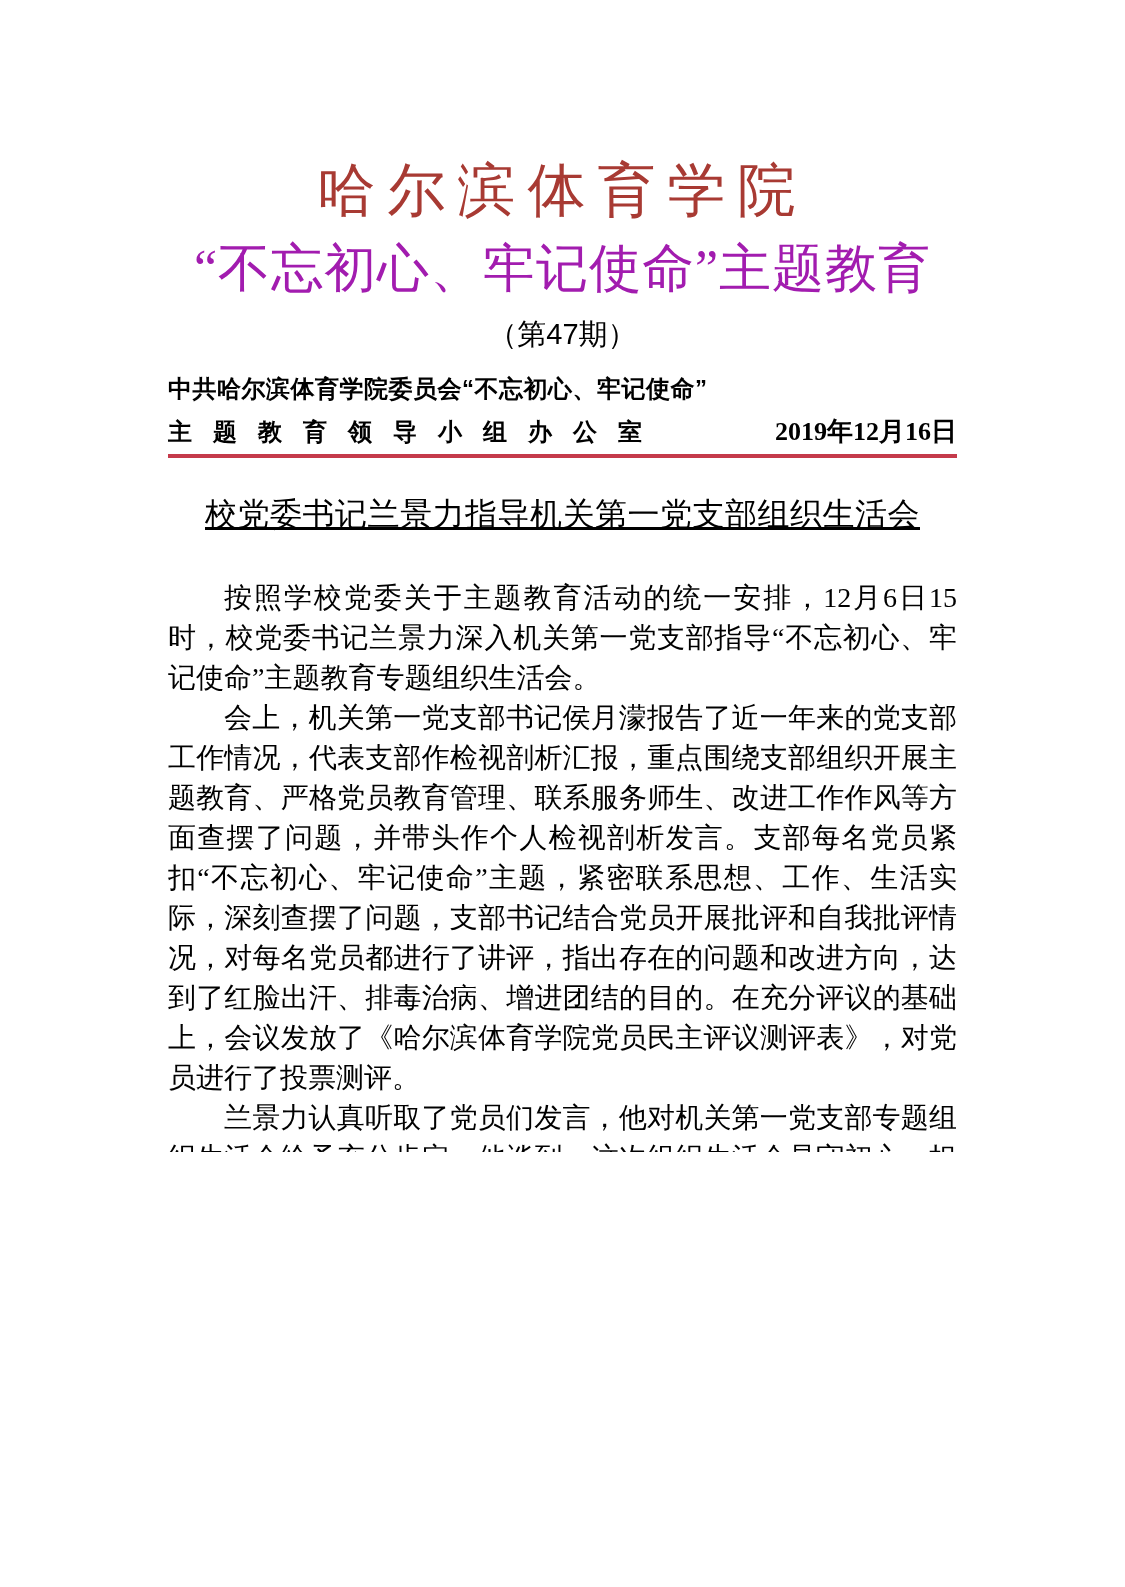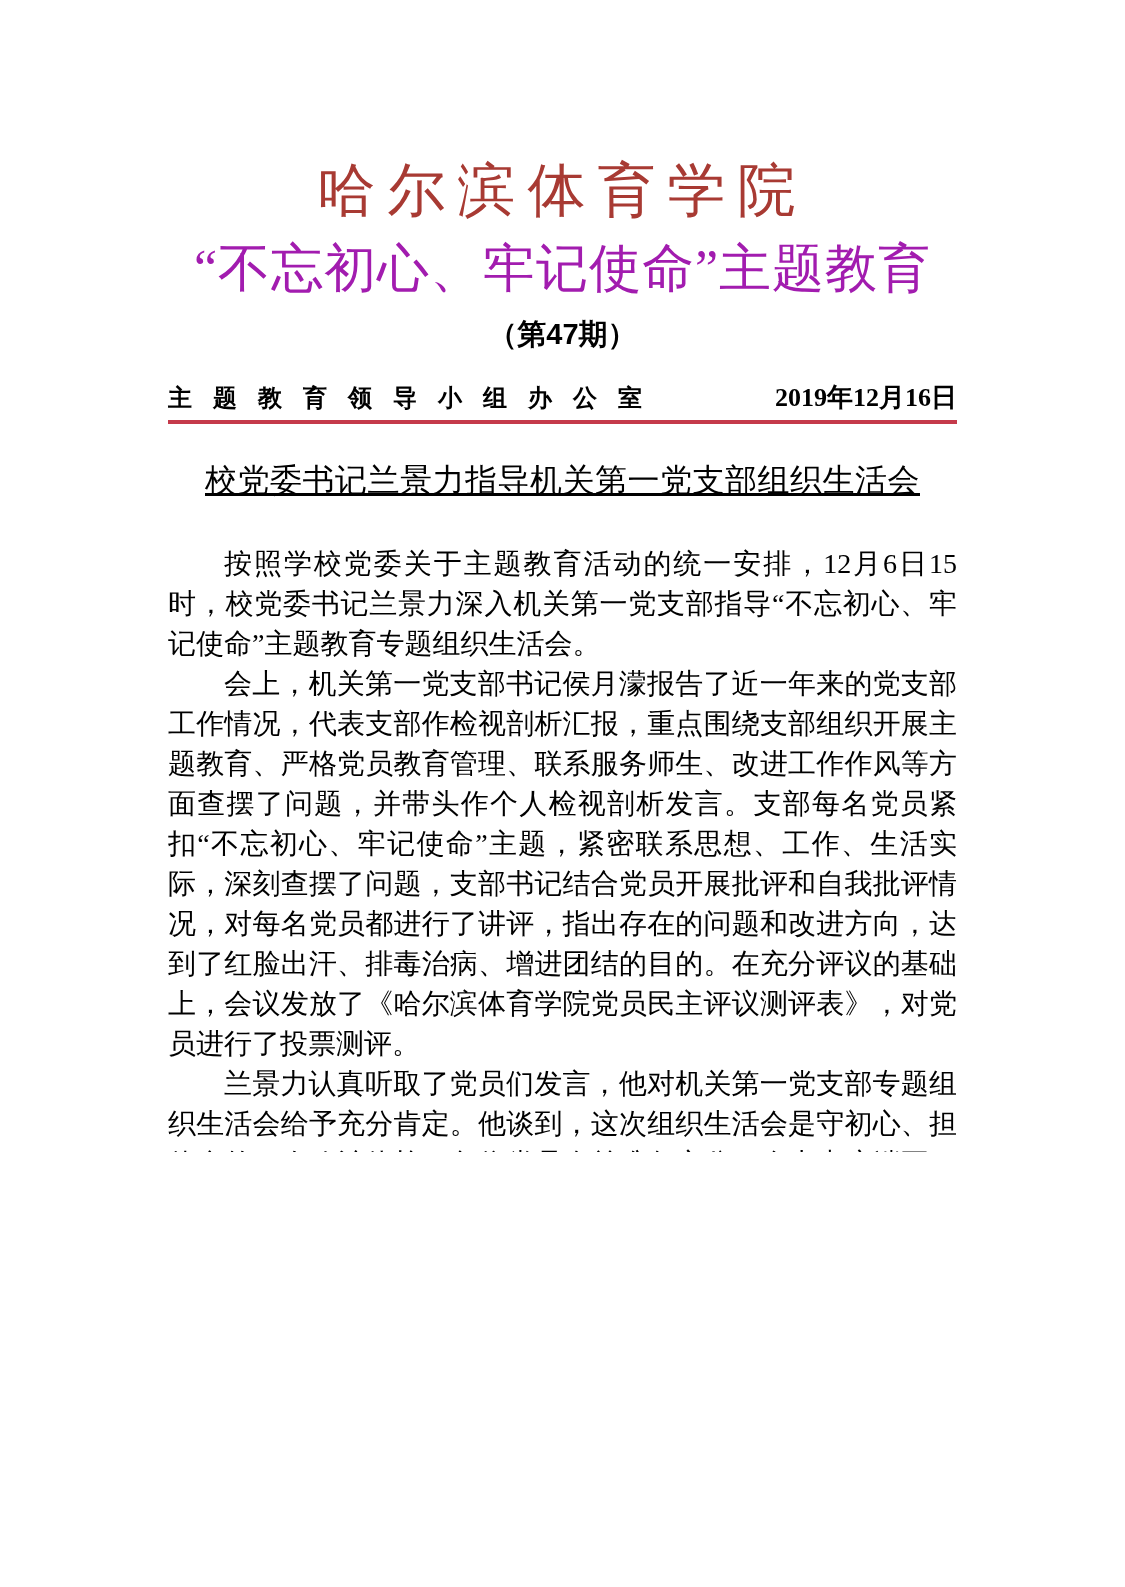--- a/index.html
+++ b/index.html
@@ -42,21 +42,21 @@
     font-size: 55px;
     line-height: 78px;
     letter-spacing: 38px;
     text-indent: 38px; 
     white-space: nowrap;
   }
   .issue-label {
     text-align: center;
     font-size: 29px;
     line-height: 40px;
-    font-weight: bold;
+    font-weight: normal;
     margin-top: 6px;
     font-family: "Liberation Sans", "DejaVu Sans", sans-serif;
   }
   
   .issuer {
     margin-top: 20px;
     font-family: "Liberation Sans", "DejaVu Sans", sans-serif;
     font-weight: bold;
   }
   .issuer-line1 {
@@ -128,20 +128,21 @@
 <div class="page">
 
   <div class="org-name">哈尔滨体育学院</div>
 
   <div class="theme-line">“不忘初心、牢记使命”主题教育</div>
 
 
   <div class="issue-label">（第47期）</div>
 
   <div class="issuer">
+    <div class="issuer-line1">中共哈尔滨体育学院委员会“不忘初心、牢记使命”</div>
     <div class="issuer-line2">
       <span class="office-line">主题教育领导小组办公室</span>
       <span class="issue-date">2019年12月16日</span>
     </div>
   </div>
 
   <div class="red-rule"></div>
 
   <div class="article-title">校党委书记兰景力指导机关第一党支部组织生活会</div>
 

